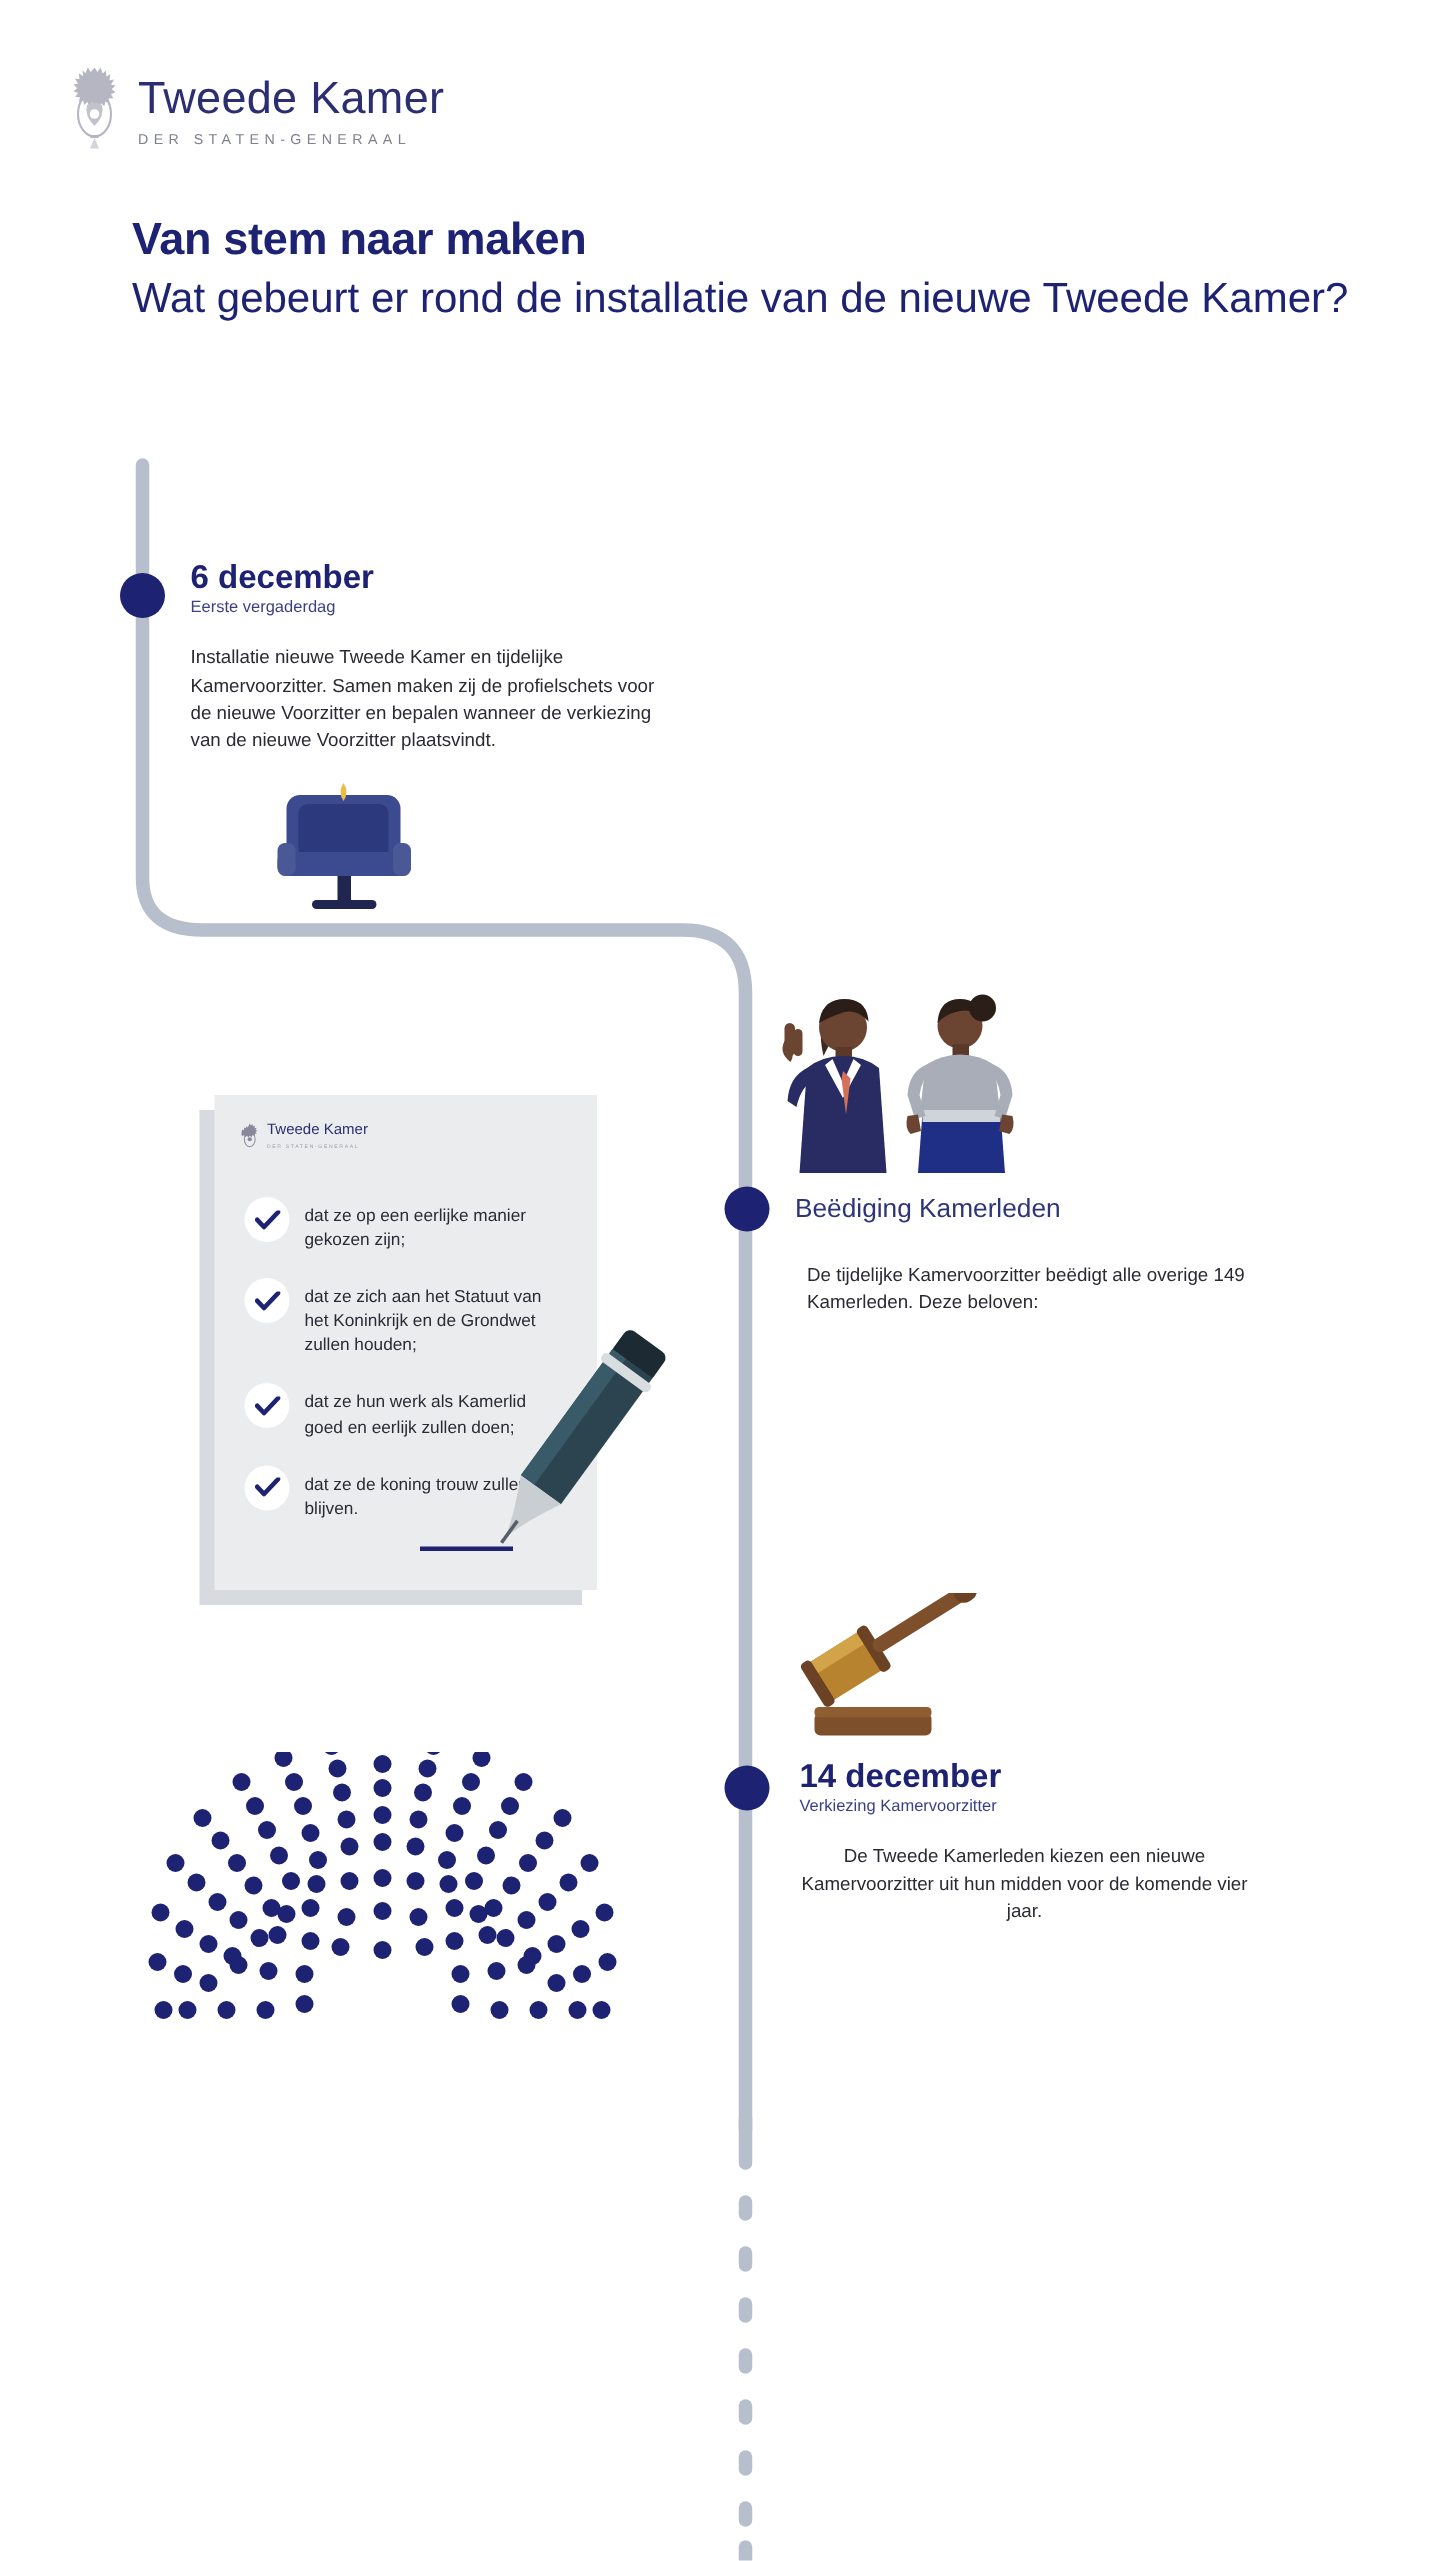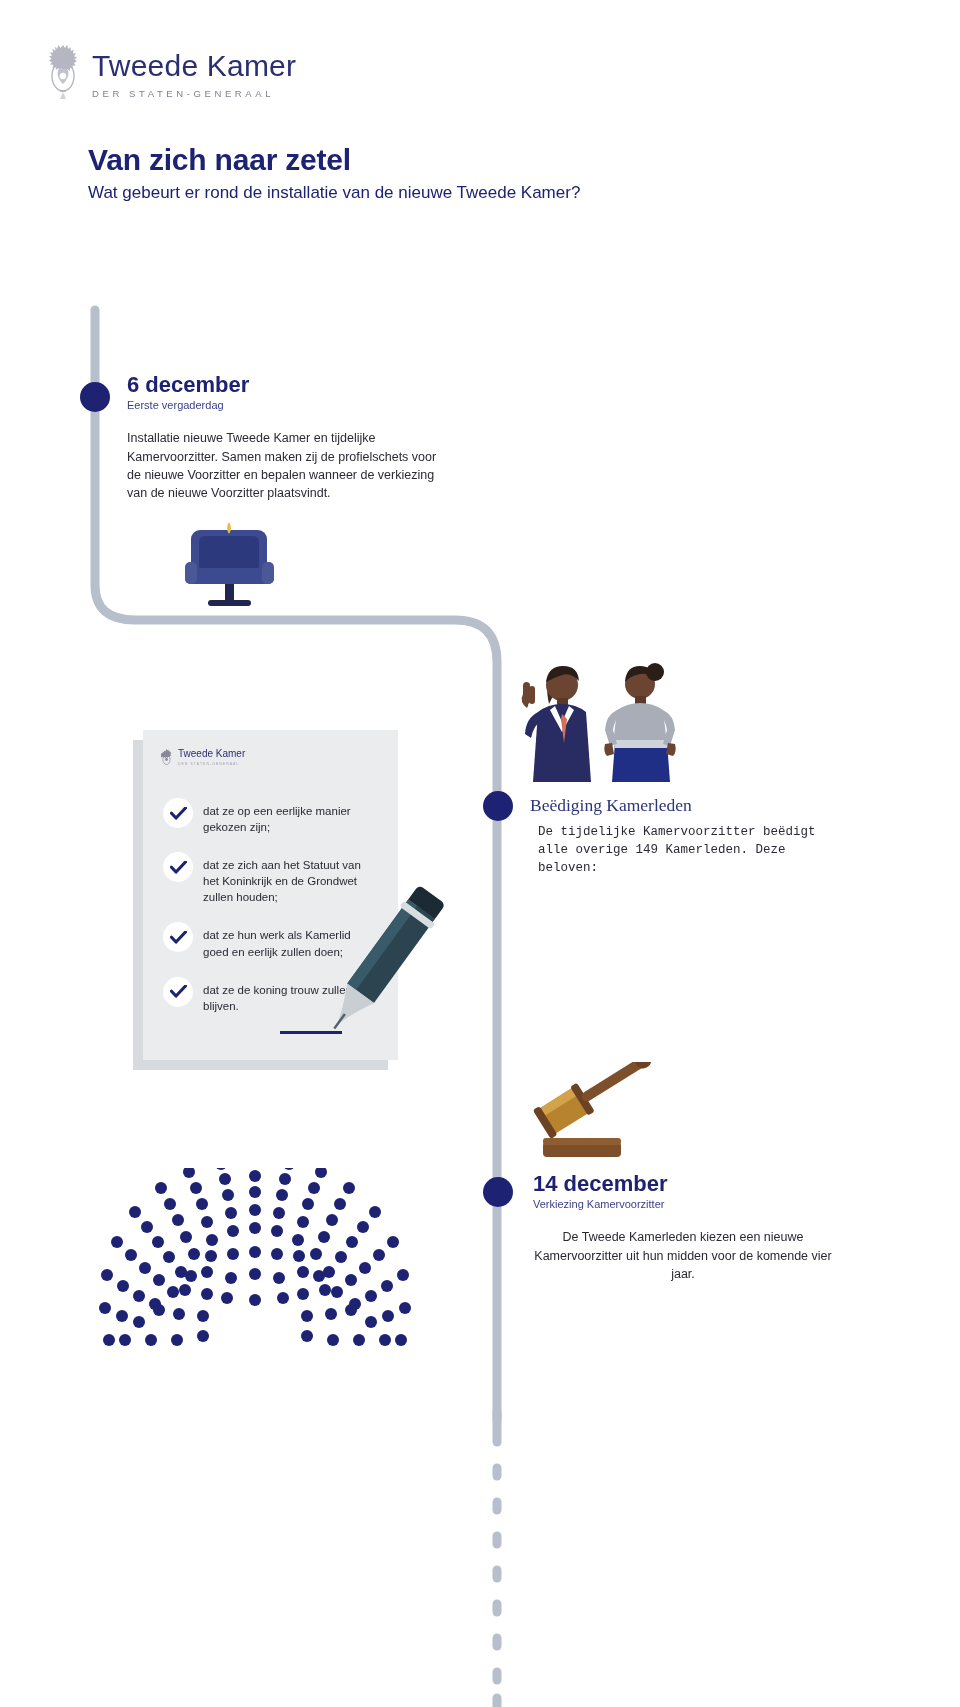--- a/index.html
+++ b/index.html
@@ -13,35 +13,35 @@
 
   
   .logo{position:absolute;left:46px;top:42px;display:flex;align-items:flex-start;}
   .logo-crest{width:34px;height:62px;margin-right:12px;position:relative;opacity:.85;}
   .logo-text{padding-top:9px;}
   .logo-title{font-size:30px;letter-spacing:.2px;color:#2b2f72;font-weight:400;line-height:1;}
   .logo-sub{font-size:9.5px;letter-spacing:3.6px;color:#7f8191;margin-top:7px;}
 
   
   .page-title{position:absolute;left:88px;top:143px;font-size:30px;font-weight:bold;color:#1d2272;letter-spacing:-.2px;}
-  .page-subtitle{position:absolute;left:88px;top:183px;font-size:17px;font-weight:400;color:#1d2272;}
+  .page-subtitle{position:absolute;left:88px;top:183px;font-size:28px;font-weight:400;color:#1d2272;}
 
   
   .tl{position:absolute;stroke:#b6bfcb;fill:none;}
   .dot{position:absolute;width:30px;height:30px;border-radius:50%;background:#1d2272;}
 
   
   .ms-date{font-size:22px;font-weight:bold;color:#1d2272;line-height:1.1;}
   .ms-sub{font-size:11px;color:#3a3f86;line-height:1.3;margin-top:1px;}
   .ms-body{font-size:12.5px;color:#2a2a34;line-height:1.45;margin-top:17px;}
 
   #ms1{position:absolute;left:127px;top:373px;width:320px;}
   #ms2{position:absolute;left:530px;top:793px;width:300px;}
-  #ms2 .ms-sub{font-size:17.5px;color:#2e3479;font-family:Liberation Serif, serif;}
-  #ms2 .ms-body{margin-top:6px;margin-left:8px;font-family:Liberation Mono, monospace;}
+  #ms2 .ms-sub{font-size:17.5px;color:#2e3479;}
+  #ms2 .ms-body{margin-top:24px;margin-left:8px;}
   #ms3{position:absolute;left:533px;top:1172px;width:300px;}
   #ms3 .ms-body{margin-top:17px;text-align:center;}
 
   
   .doc-shadow{position:absolute;left:133px;top:740px;width:255px;height:330px;background:#d7dade;}
   .doc{position:absolute;left:143px;top:730px;width:255px;height:330px;background:#ebecee;}
   .doc-logo{position:absolute;left:18px;top:18px;display:flex;align-items:center;}
   .doc-crest{width:11px;height:19px;margin-right:6px;opacity:.8;}
   .doc-logo-title{font-size:10px;color:#2b2f72;line-height:1;}
   .doc-logo-sub{font-size:3.4px;letter-spacing:1.1px;color:#9a9cab;margin-top:3px;}
@@ -77,21 +77,21 @@
           <path d="M17 50 l-3 7 h6z" opacity=".6"></path>
         </g>
       </svg>
     </div>
     <div class="logo-text">
       <div class="logo-title">Tweede Kamer</div>
       <div class="logo-sub">DER STATEN-GENERAAL</div>
     </div>
   </div>
 
-  <div class="page-title">Van zich naar zetel</div>
+  <div class="page-title">Van stem naar maken</div>
   <div class="page-subtitle">Wat gebeurt er rond de installatie van de nieuwe Tweede Kamer?</div>
 
   <svg class="tl" style="left:0;top:290;width:960px;height:1420px;" width="960" height="1420">
 
     <path d="M95 20 L95 295 Q95 330 135 330 L455 330 Q497 330 497 372 L497 1130" stroke="#b6bfcb" stroke-width="9" fill="none" stroke-linecap="round"></path>
 
     <g stroke="#b6bfcb" stroke-width="9" stroke-linecap="round">
       <line x1="497" y1="1122" x2="497" y2="1152"></line>
       <line x1="497" y1="1178" x2="497" y2="1186"></line>
       <line x1="497" y1="1212" x2="497" y2="1220"></line>

